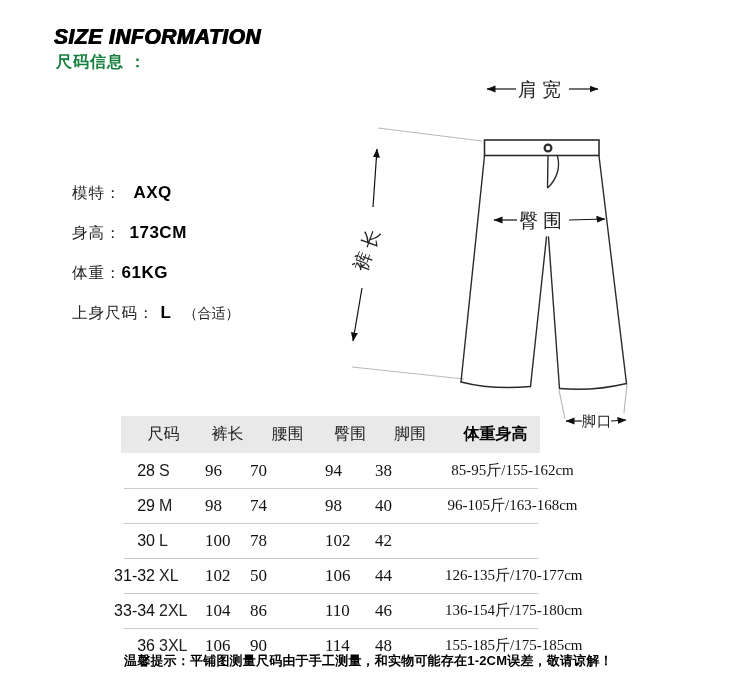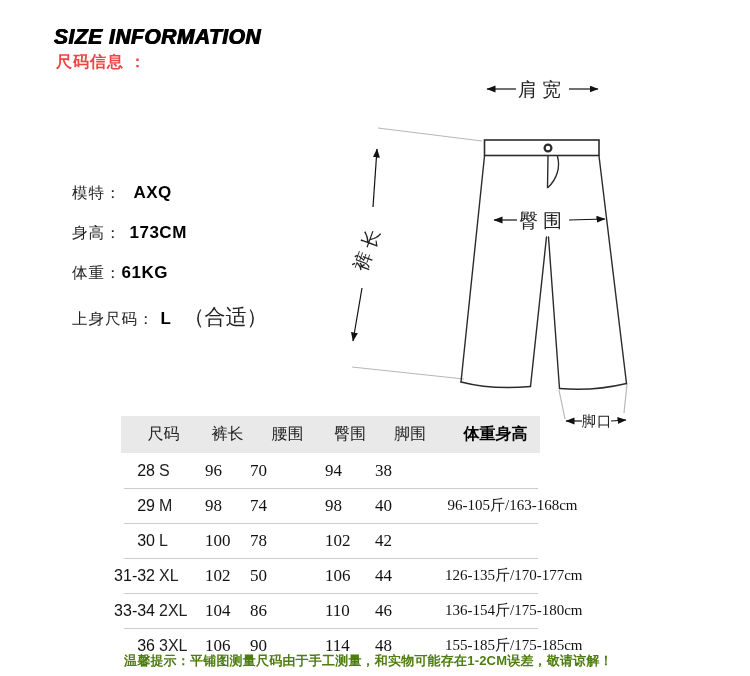--- a/index.html
+++ b/index.html
@@ -14,37 +14,37 @@
   .title{
     left:54px;top:24px;
     font-size:21px;font-weight:bold;font-style:italic;
     letter-spacing:0.5px;color:#000;
     text-shadow:0.6px 0 0 #000,-0.4px 0 0 #000;
     transform:scaleY(1.05);transform-origin:left top;
     white-space:nowrap;
   }
   .subtitle{
     left:56px;top:52px;
-    font-size:16px;font-weight:bold;color:#ef4444;
+    font-size:16px;font-weight:bold;color:#15803d;
     letter-spacing:1px;white-space:nowrap;
   }
 
   
   .info-row{left:72px;height:20px;white-space:nowrap;}
   .info-label{
     font-family:Liberation Sans, sans-serif;
     font-size:15.5px;color:#222;letter-spacing:1px;
   }
   .info-value{
     font-size:17px;font-weight:bold;color:#000;
     letter-spacing:0.5px;
   }
   .info-suffix{
     font-family:"Liberation Serif","DejaVu Serif",serif;
-    font-size:21px;color:#222;
+    font-size:14px;color:#222;
   }
 
   
   .diagram{left:340px;top:70px;}
   .diagram text{
     font-family:"Liberation Serif","DejaVu Serif",serif;
     fill:#222;
   }
   .dim-label{font-size:19px;letter-spacing:5px;}
   .dim-label-small{font-size:14.5px;letter-spacing:1px;}
@@ -160,20 +160,21 @@
     <div class="th th-fit">体重身高</div>
   </div>
 
   <div class="abs trow" style="top:453px;">
     <div class="td td-num">28</div>
     <div class="td td-letter">S</div>
     <div class="td td-val">96</div>
     <div class="td td-val">70</div>
     <div class="td td-val">94</div>
     <div class="td td-val">38</div>
+    <div class="td td-fit">85-95斤/155-162cm</div>
   </div>
   <div class="abs trow" style="top:488px;">
     <div class="td td-num">29</div>
     <div class="td td-letter">M</div>
     <div class="td td-val">98</div>
     <div class="td td-val">74</div>
     <div class="td td-val">98</div>
     <div class="td td-val">40</div>
     <div class="td td-fit">96-105斤/163-168cm</div>
   </div>
@@ -213,13 +214,13 @@
     <div class="td td-fit">155-185斤/175-185cm</div>
   </div>
 
   <div class="abs sep" style="top:488px;background:#cccccc;"></div>
   <div class="abs sep" style="top:523px;background:#cccccc;"></div>
   <div class="abs sep" style="top:558px;background:#cccccc;"></div>
   <div class="abs sep" style="top:593px;background:#cccccc;"></div>
   <div class="abs sep" style="top:628px;background:#cccccc;"></div>
 </div>
 
-<div class="abs note" style="color:#4d7c0f;">温馨提示：平铺图测量尺码由于手工测量，和实物可能存在1-2CM误差，敬请谅解！</div>
+<div class="abs note" style="color:#000000;">温馨提示：平铺图测量尺码由于手工测量，和实物可能存在1-2CM误差，敬请谅解！</div>
 
 </body></html>

